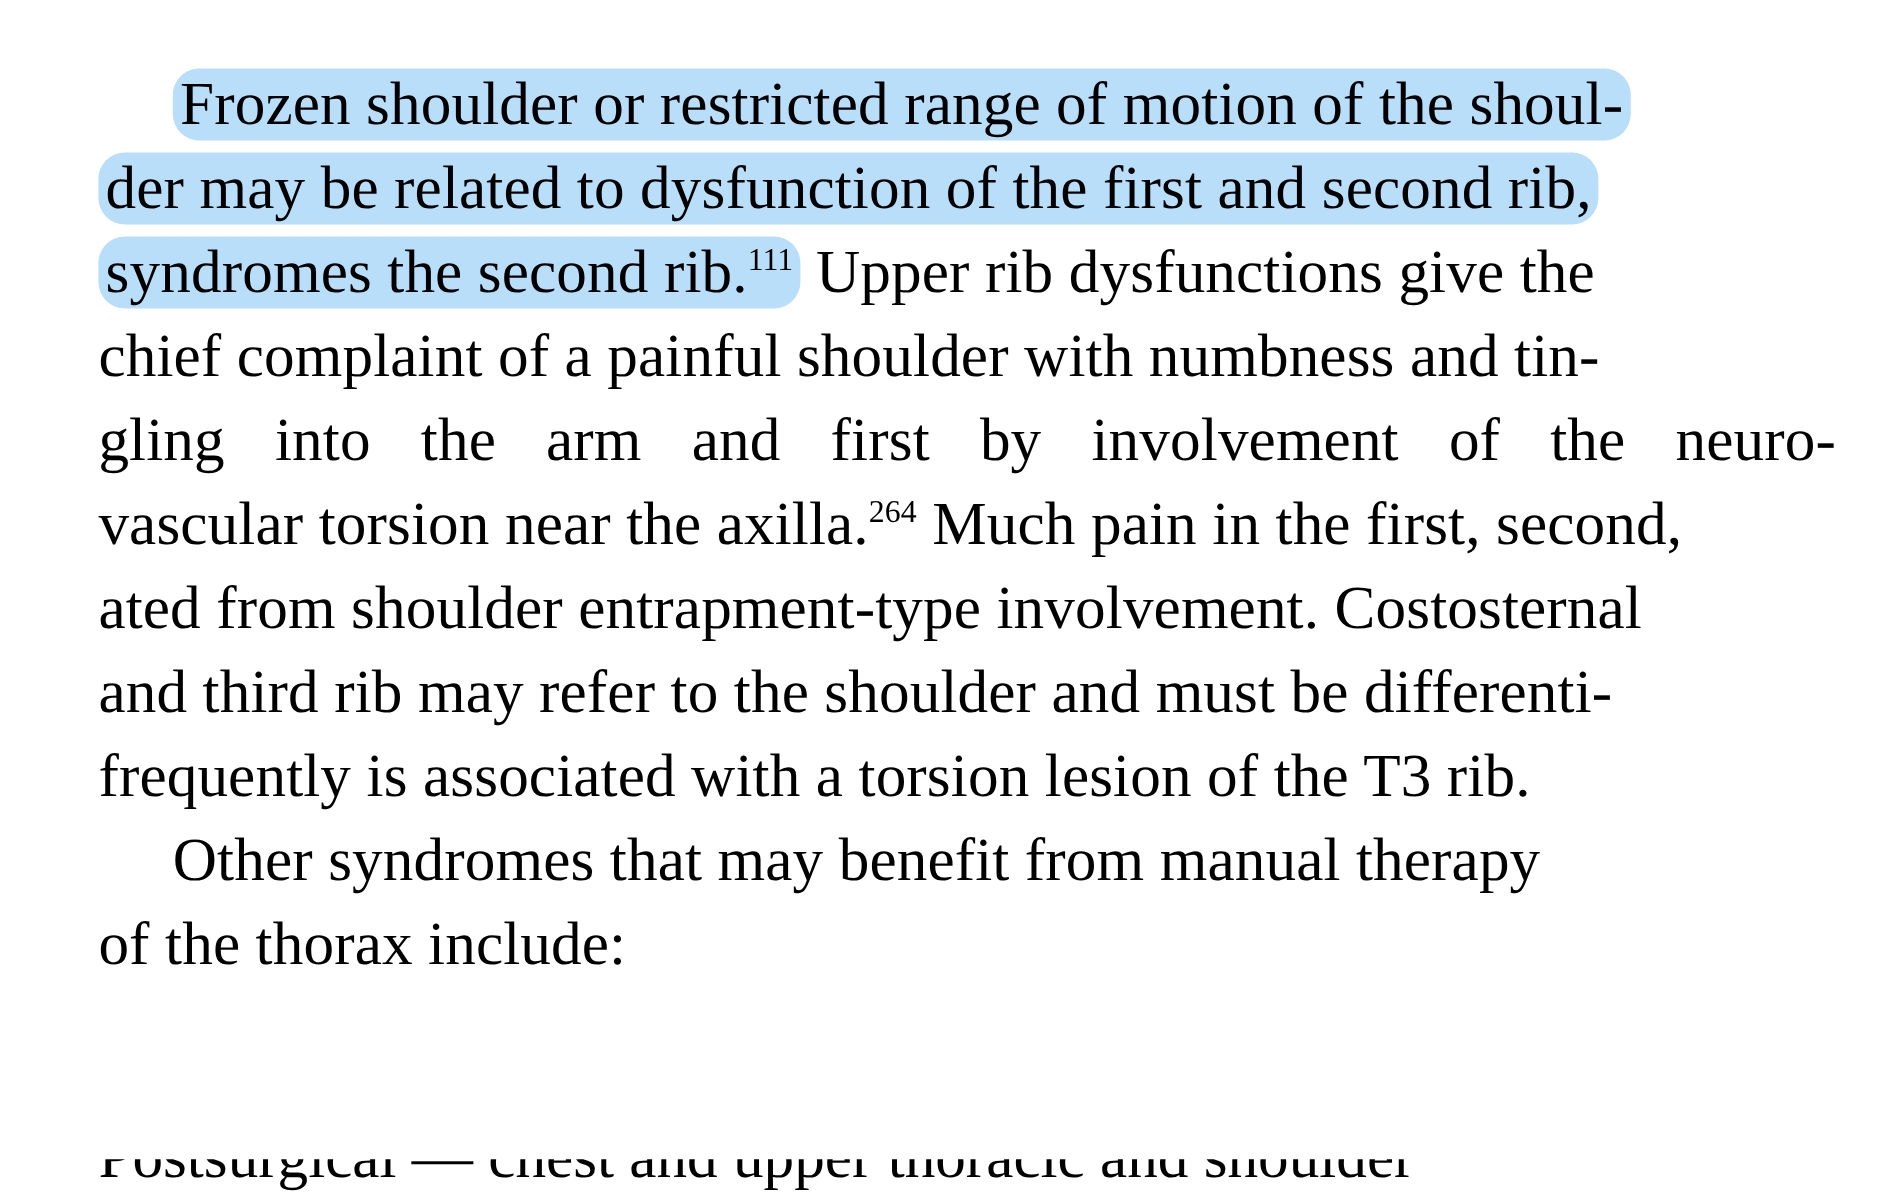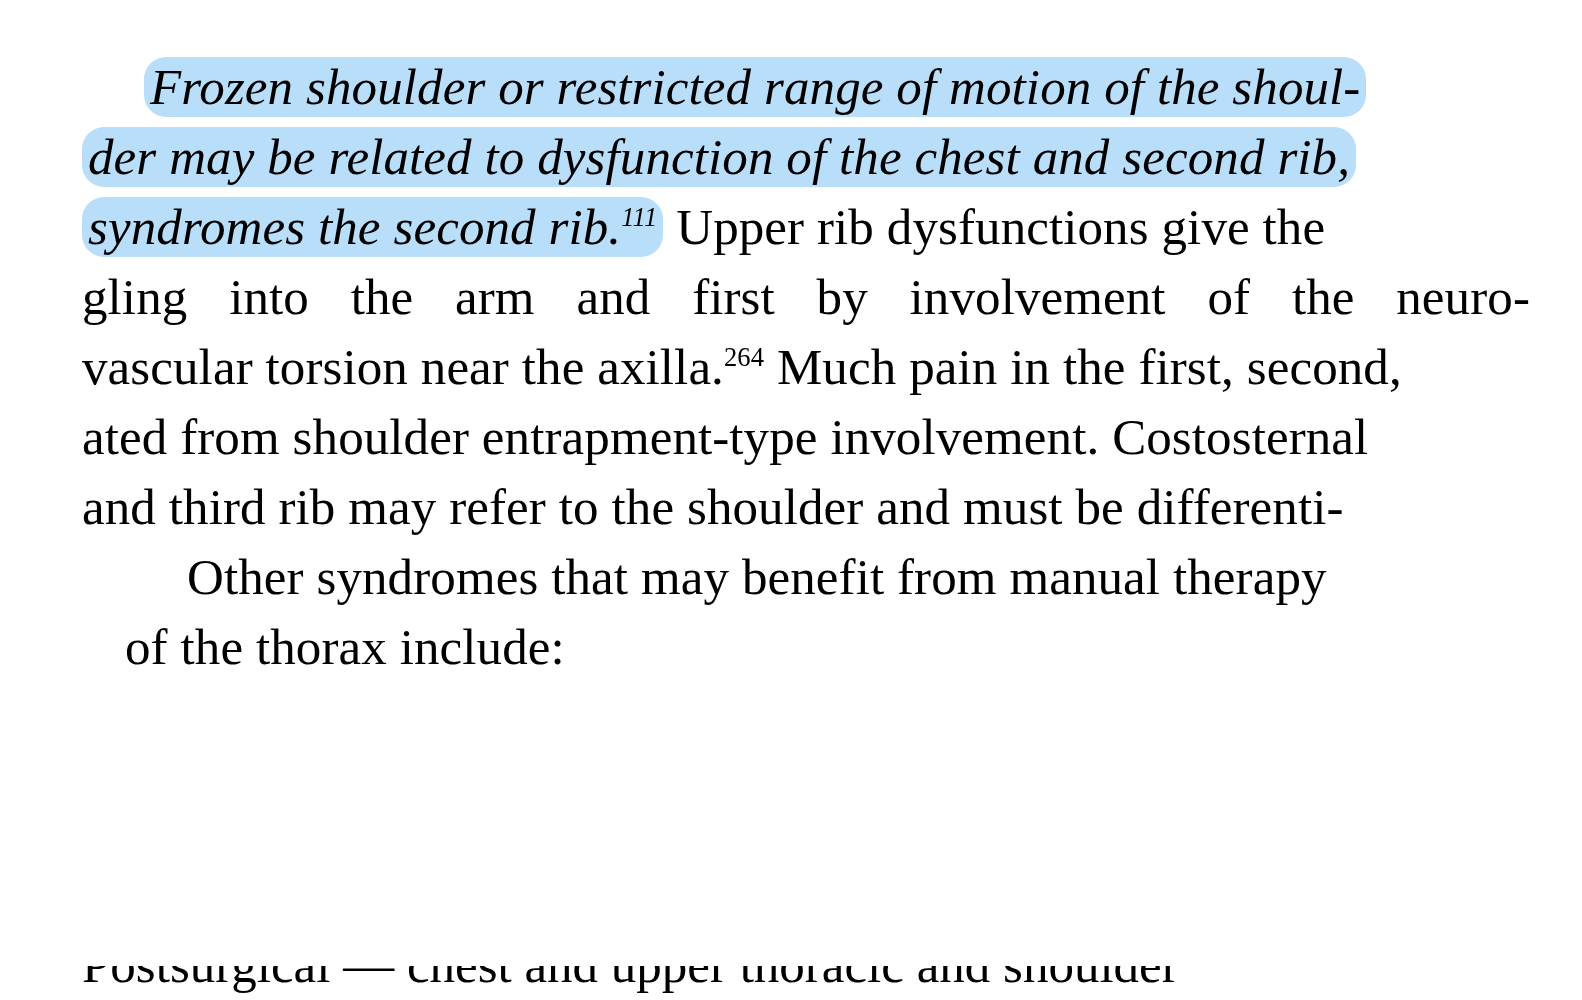--- a/index.html
+++ b/index.html
@@ -24,32 +24,30 @@
   .para {
     font-size: 51px;
     line-height: 70px;
     text-align: justify;
     text-justify: inter-word;
     margin: 0;
     letter-spacing: 0.1px;
   }
   .para + .para {
     margin-top: 0;
-    margin-left: 43px;
   }
   .indent {
     display: inline-block;
     width: 62px;
   }
   .hl {
     background: #b9defa;
     border-radius: 22px;
     padding: 2px 6px;
     box-decoration-break: clone;
-    font-style: italic;
     -webkit-box-decoration-break: clone;
   }
   sup {
     font-size: 0.52em;
     vertical-align: super;
     line-height: 0;
   }
   .line {
     display: block;
     white-space: nowrap;
@@ -77,25 +75,28 @@
 </head>
 <body>
 
 <div class="page">
 
   <p class="para">
     <span class="line">
       <span class="indent"></span><span class="hl">Frozen shoulder or restricted range of motion of the shoul-</span>
     </span>
     <span class="line">
-      <span class="hl">der may be related to dysfunction of the chest and second rib,</span>
+      <span class="hl">der may be related to dysfunction of the first and second rib,</span>
     </span>
     <span class="line">
       <span class="hl"><span>syndromes the second rib.</span><sup>111</sup></span>
       <span>Upper rib dysfunctions give the</span>
+    </span>
+    <span class="line">
+      <span>chief complaint of a painful shoulder with numbness and tin-</span>
     </span>
     <span class="justify-line">
       <span>gling</span>
       <span>into</span>
       <span>the</span>
       <span>arm</span>
       <span>and</span>
       <span>first</span>
       <span>by</span>
       <span>involvement</span>
@@ -106,20 +107,23 @@
     <span class="line">
       <span>vascular torsion near the axilla.</span><sup>264</sup>
       <span>Much pain in the first, second,</span>
     </span>
     <span class="line">
       <span>ated from shoulder entrapment-type involvement. Costosternal</span>
     </span>
     <span class="line">
       <span>and third rib may refer to the shoulder and must be differenti-</span>
     </span>
+    <span class="line">
+      <span>frequently is associated with a torsion lesion of the T3 rib.</span>
+    </span>
   </p>
 
   <p class="para">
     <span class="line">
       <span class="indent"></span><span>Other syndromes that may benefit from manual therapy</span>
     </span>
     <span class="line">
       <span>of the thorax include:</span>
     </span>
   </p>

